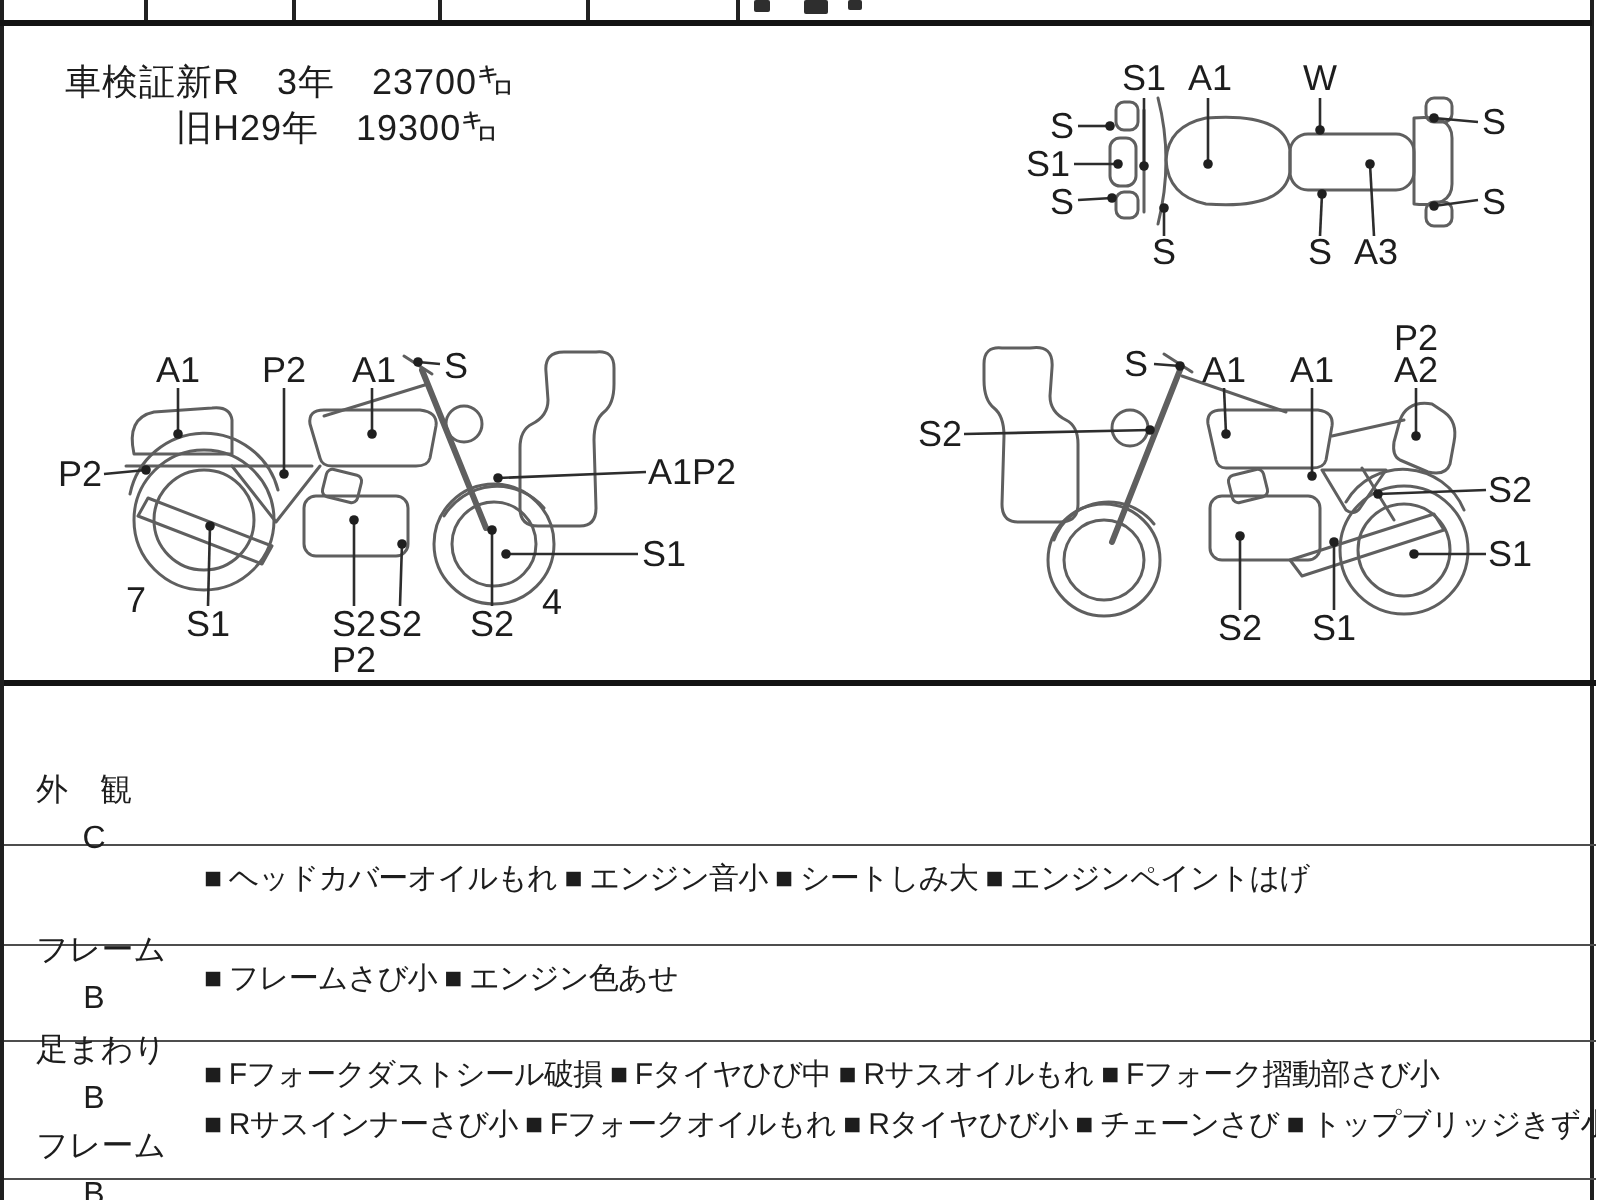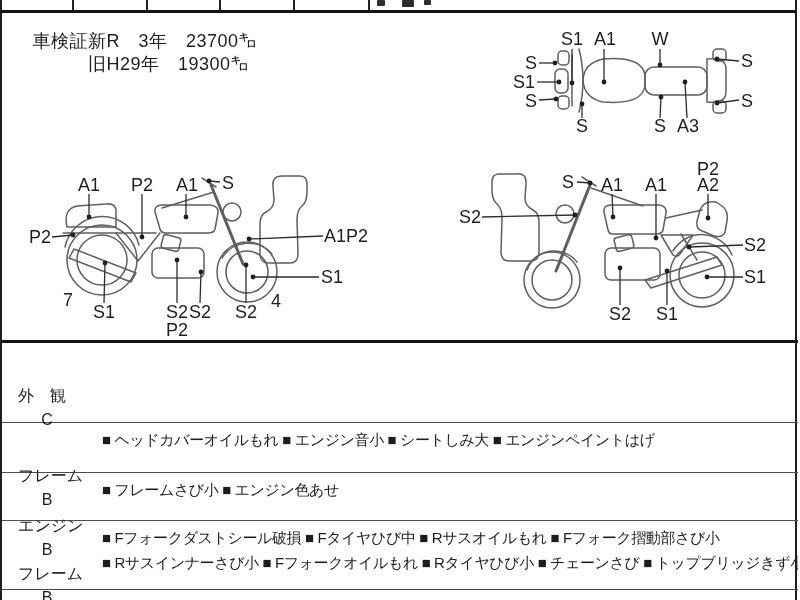--- a/index.html
+++ b/index.html
@@ -238,21 +238,21 @@
       <div class="lcell">
         <div class="rlabel">フレーム</div>
         <div class="rgrade">B</div>
       </div>
       <div class="ccell">
         <div class="cline">■ ヘッドカバーオイルもれ ■ エンジン音小 ■ シートしみ大 ■ エンジンペイントはげ</div>
       </div>
     </div>
     <div class="irow" style="height:48px">
       <div class="lcell">
-        <div class="rlabel">エンジン</div>
+        <div class="rlabel">足まわり</div>
         <div class="rgrade">B</div>
       </div>
       <div class="ccell">
         <div class="cline">■ フレームさび小 ■ エンジン色あせ</div>
       </div>
     </div>
     <div class="irow" style="height:69px">
       <div class="lcell">
         <div class="rlabel">フレーム</div>
         <div class="rgrade">B</div>

